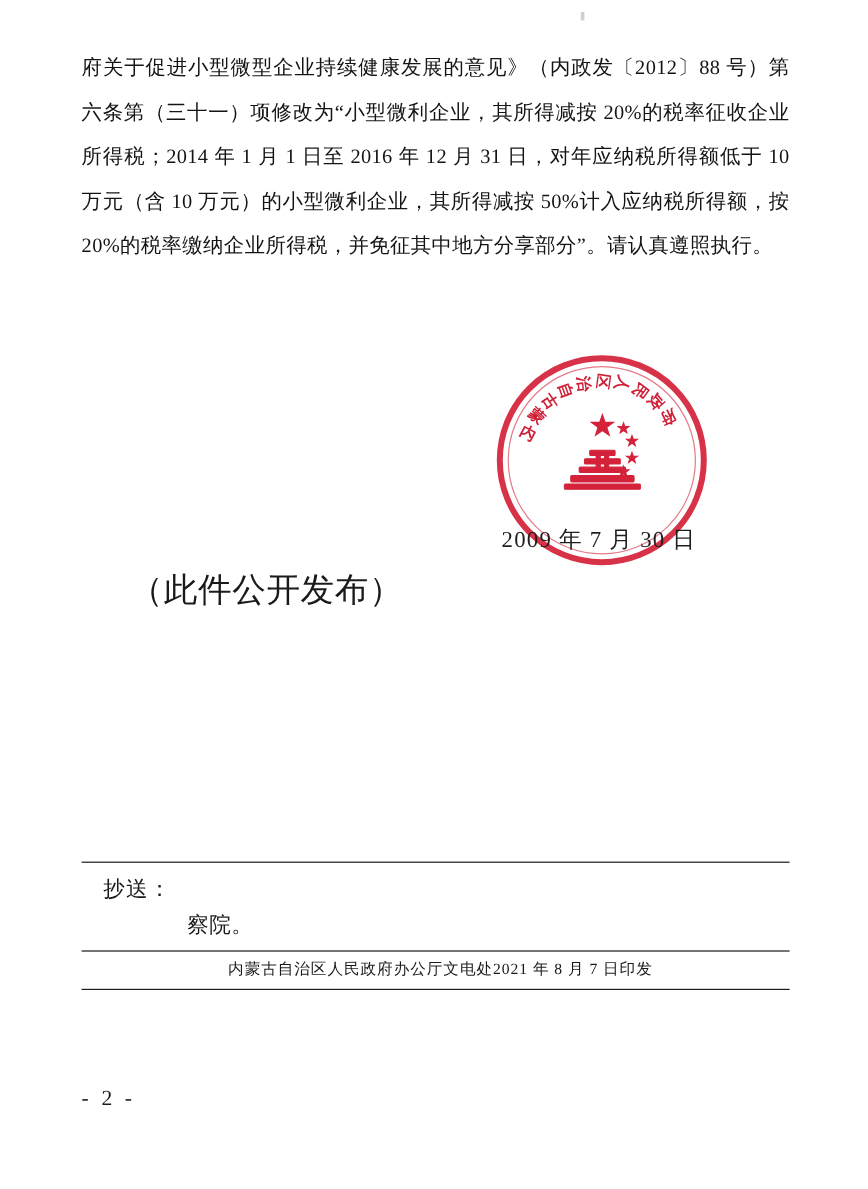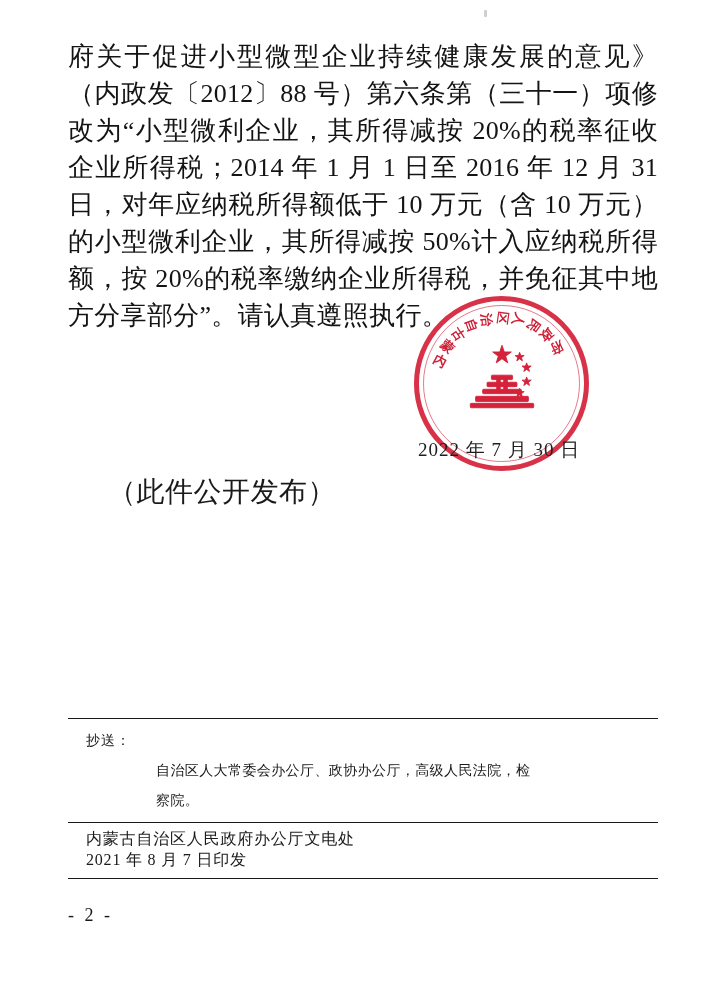--- a/index.html
+++ b/index.html
@@ -31,21 +31,21 @@
     left: 484px;
     top: 10px;
     border-radius: 1px;
   }
 
   .body-text {
     position: absolute;
     left: 68px;
     top: 38px;
     width: 590px;
-    font-size: 26px;
+    font-size: 17px;
     line-height: 37px;
     letter-spacing: 0.3px;
     text-align: justify;
     color: #141414;
   }
   .body-text p {
     margin: 0;
     text-indent: 0;
   }
 
@@ -125,21 +125,21 @@
   }
   .rule {
     border-top: 1.6px solid #1a1a1a;
     width: 100%;
   }
   .rule.thin {
     border-top: 1.1px solid #1a1a1a;
   }
   .cc-rows {
     padding: 7px 0 6px 0;
-    font-size: 14px;
+    font-size: 18px;
     line-height: 30px;
   }
   .cc-row {
     display: flex;
     align-items: flex-start;
   }
   .cc-label {
     width: 88px;
     flex: none;
     padding-left: 18px;
@@ -149,24 +149,23 @@
   .cc-text {
     flex: 1;
     letter-spacing: 0.4px;
   }
   .cc-row.cont .cc-label {
     visibility: hidden;
   }
   .issuer-row {
     display: flex;
     justify-content: center;
-    font-size: 16px;
+    font-size: 13px;
     padding: 6px 10px 7px 18px;
     letter-spacing: 0.8px;
-    flex-direction: column;
   }
   .page-number {
     position: absolute;
     left: 68px;
     top: 905px;
     font-size: 18px;
     letter-spacing: 3px;
     color: #1a1a1a;
   }
 </style>
@@ -207,33 +206,29 @@
         <rect x="33" y="48" width="34" height="5" rx="1"></rect>
         <rect x="38" y="40" width="24" height="5" rx="1"></rect>
         <rect x="20" y="64" width="60" height="6" rx="1"></rect>
         <rect x="14" y="72" width="72" height="5" rx="1"></rect>
         <rect x="44" y="44" width="4" height="14"></rect>
         <rect x="52" y="44" width="4" height="14"></rect>
       </g>
     </svg>
   </div>
 
-  <div class="seal-date">2022 年 7 月 30 日</div>
+  <div class="seal-date">2009 年 7 月 30 日</div>
 
   <div class="public-note">（此件公开发布）</div>
 
   <div class="footer-block">
     <div class="rule"></div>
     <div class="cc-rows">
       <div class="cc-row">
         <div class="cc-label">抄送：</div>
-      </div>
-      <div class="cc-row cont">
-        <div class="cc-label">抄送：</div>
-        <div class="cc-text">自治区人大常委会办公厅、政协办公厅，高级人民法院，检</div>
       </div>
       <div class="cc-row cont">
         <div class="cc-label">抄送：</div>
         <div class="cc-text">察院。</div>
       </div>
     </div>
     <div class="rule thin"></div>
     <div class="issuer-row">
       <div>内蒙古自治区人民政府办公厅文电处</div>
       <div>2021 年 8 月 7 日印发</div>

